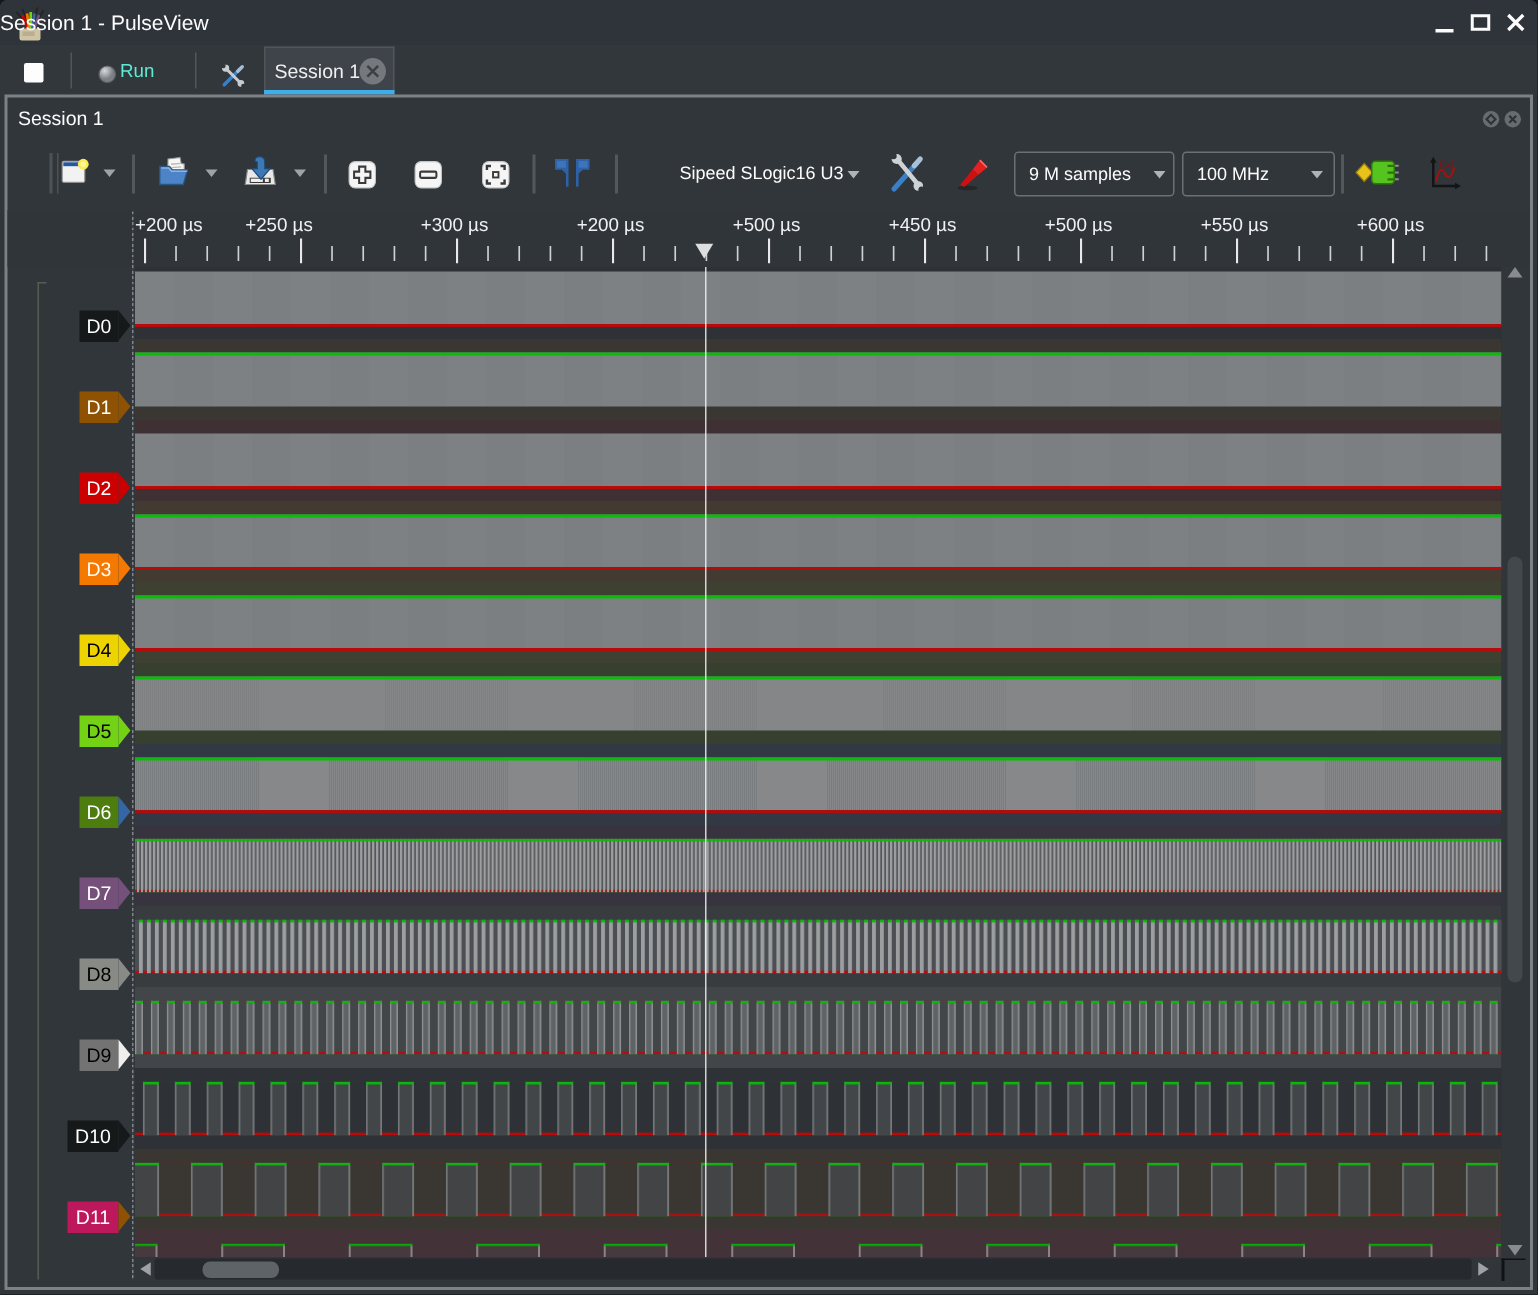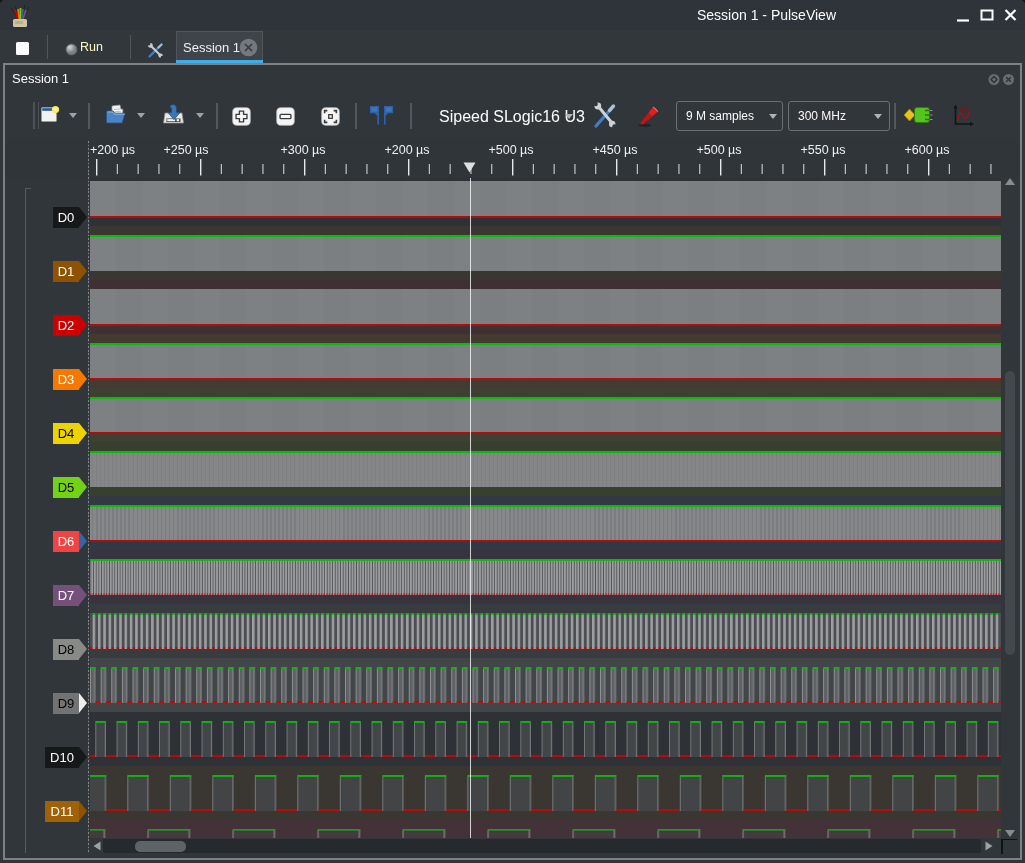--- a/index.html
+++ b/index.html
@@ -1,20 +1,20 @@
 <!DOCTYPE html>
 <html><head><meta charset="utf-8">
 <style>
 *{margin:0;padding:0;box-sizing:border-box}
 html,body{width:1025px;height:863px;overflow:hidden;background:#141617}
 body{font-family:"Liberation Sans",sans-serif;position:relative}
 .abs{position:absolute}
 #win{position:absolute;left:0;top:0;width:1025px;height:863px;background:#31363b;border-radius:5px 5px 0 0;overflow:hidden}
 #titlebar{position:absolute;left:0;top:0;width:1025px;height:30px;background:#2f343a}
-#title{position:absolute;left:0;top:7px;width:836px;text-align:right;color:#fcfcfc;font-size:14px}
+#title{position:absolute;left:0;top:7px;width:836px;text-align:left;color:#fcfcfc;font-size:14px}
 #tabrow{position:absolute;left:0;top:30px;width:1025px;height:34px;background:#32373c}
 .vsep{position:absolute;width:1px;background:#51565b}
 #tab{position:absolute;left:176px;top:31px;width:87px;height:32px;background:#3e444a;border:1px solid #50555a;border-bottom:none}
 #tabul{position:absolute;left:176px;top:60px;width:87px;height:3px;background:#3daee9}
 #frame{position:absolute;left:3px;top:63px;width:1019px;height:797px;border:2px solid #7b8185}
 #docktitle{position:absolute;left:12px;top:71px;color:#fcfcfc;font-size:13px}
 #ruler{position:absolute;left:5px;top:140px;width:1014px;height:38px;background:#30353a}
 .rlab{position:absolute;top:143px;color:#eff0f1;font-size:12.5px;white-space:nowrap}
 #view{position:absolute;left:90px;top:178px;width:911px;height:660px;background:#2f3337;overflow:hidden}
 .row{position:absolute;left:0;width:911px;height:54px}
@@ -59,21 +59,21 @@
 <div class="vsep" style="left:47px;top:35px;height:24px"></div>
 <svg class="abs" style="left:65px;top:43px" width="13" height="13">
       <defs>
         <radialGradient id="rg" cx="0.35" cy="0.3">
           <stop offset="0" stop-color="#d6d9da"></stop>
           <stop offset="1" stop-color="#7b8083"></stop>
         </radialGradient>
       </defs>
       <circle cx="6.5" cy="6.5" r="5.5" fill="url(#rg)" stroke="#5c6063" stroke-width="0.8"></circle>
     </svg>
-<div class="abs" style="left:80px;top:40px;color:#fef9c3;font-size:12.5px">Run</div>
+<div class="abs" style="left:80px;top:40px;color:#5eead4;font-size:12.5px">Run</div>
 <div class="vsep" style="left:130px;top:35px;height:24px"></div>
 <svg class="abs" style="left:147px;top:43px" width="17" height="16" viewBox="0 0 17 16">
  <path d="M2.5 13.5 L12.5 3.5" stroke="#3b7fc4" stroke-width="2.3" stroke-linecap="round"></path>
  <path d="M11.5 4.5 L14.5 1.5" stroke="#a6bdd4" stroke-width="2.3" stroke-linecap="round"></path>
  <path d="M3.5 2.5 L13.5 12.5" stroke="#c8cdd1" stroke-width="2.1" stroke-linecap="round"></path>
  <circle cx="3.4" cy="2.4" r="2.4" fill="#c8cdd1"></circle>
       <circle cx="1.9" cy="1" r="1.5" fill="#31363b"></circle>
  <circle cx="13.6" cy="12.6" r="2.2" fill="#c8cdd1"></circle>
       <circle cx="15.2" cy="14.2" r="1.4" fill="#31363b"></circle>
 </svg>
@@ -134,40 +134,40 @@
       <rect x="8.5" y="8.5" width="4" height="4" fill="none" stroke="#3a3a3a" stroke-width="1.4"></rect>
     </svg>
 <div class="tsep" style="left:355px"></div>
 <svg class="abs" style="left:369px;top:105px" width="26" height="21" viewBox="0 0 26 21">
  <path d="M1 1 H10 V19.5 H8.3 V10.8 L5.6 8.2 H1 Z" fill="#2e62a8"></path>
  <rect x="2.3" y="2.3" width="6" height="4.5" fill="#3d74ba"></rect>
  <path d="M24 1 H15 V19.5 H16.7 V10.8 L19.4 8.2 H24 Z" fill="#2e62a8"></path>
  <rect x="16.7" y="2.3" width="6" height="4.5" fill="#3d74ba"></rect>
 </svg>
 <div class="tsep" style="left:410px"></div>
-<div class="abs" style="left:439px;top:108px;color:#fcfcfc;font-size:16px">Sipeed SLogic16 U3</div>
+<div class="abs" style="left:453px;top:108px;color:#fcfcfc;font-size:12px">Sipeed SLogic16 U3</div>
 <div class="carr" style="left:565px"></div>
 <svg class="abs" style="left:592px;top:102px" width="25" height="27" viewBox="0 0 25 27">
  <path d="M4 24 L19 7" stroke="#3b7fc4" stroke-width="3.4" stroke-linecap="round"></path>
  <path d="M17.5 8.5 L21.5 4" stroke="#a8c0d8" stroke-width="3.4" stroke-linecap="round"></path>
  <path d="M6 4 L20 21" stroke="#cdd2d6" stroke-width="3" stroke-linecap="round"></path>
  <circle cx="5.8" cy="4" r="3.4" fill="#cdd2d6"></circle>
       <circle cx="3.6" cy="2" r="2.2" fill="#31363b"></circle>
  <circle cx="20.2" cy="22" r="3.2" fill="#cdd2d6"></circle>
       <circle cx="22.4" cy="24.4" r="2.1" fill="#31363b"></circle>
 </svg>
 <svg class="abs" style="left:636px;top:103px" width="26" height="26" viewBox="0 0 26 26">
  <ellipse cx="9" cy="22.3" rx="6.5" ry="1.6" fill="#23272a"></ellipse>
  <path d="M4 20.5 L12.5 9.8 L16.2 13.5 L7 21.5 z" fill="#cc1111"></path>
  <path d="M12.5 9.8 L17.2 3.8 L22 8.6 L16.2 13.5 z" fill="#e32020"></path>
  <path d="M17.2 3.8 L22 8.6" stroke="#f26a6a" stroke-width="1.1"></path>
 </svg>
 <div class="combo" style="left:676px;width:107px">9 M samples</div>
 <div class="carr" style="left:769px"></div>
-<div class="combo" style="left:788px;width:102px">300 MHz</div>
+<div class="combo" style="left:788px;width:102px">100 MHz</div>
 <div class="carr" style="left:874px"></div>
 <div class="tsep" style="left:894px"></div>
 <svg class="abs" style="left:902px;top:105px" width="32" height="20" viewBox="0 0 32 20">
  <path d="M2 10 l5.5 -6 l5.5 6 l-5.5 6 z" fill="#e8c21a" stroke="#9a7c00" stroke-width="0.8"></path>
  <rect x="12.5" y="2.5" width="15" height="15" rx="2.5" fill="#55c41e" stroke="#2f7a08" stroke-width="1"></rect>
  <path d="M23 5.5 h4.5 M23 10 h4.5 M23 14.5 h4.5" stroke="#2c7206" stroke-width="1.5"></path>
  <path d="M28 5.5 h2.5 M28 10 h2.5 M28 14.5 h2.5" stroke="#88909a" stroke-width="1.2"></path>
 </svg>
 <svg class="abs" style="left:951px;top:103px" width="25" height="26" viewBox="0 0 25 26">
  <path d="M4.5 5 V21 H20" stroke="#141414" stroke-width="1.6" fill="none"></path>
@@ -337,26 +337,26 @@
 <svg class="abs" style="left:463px;top:162px" width="13" height="11">
       <path d="M0.5 0.5 h12 l-6 10 z" fill="#dcdedf"></path>
     </svg>
 <div id="brkt"></div>
 <div class="tag" style="left:53px;top:206.5px;width:26px;background:#16191a;color:#fff">D0<span class="tip" style="border-left-color:#16191a"></span></div>
     <div class="tag" style="left:53px;top:260.5px;width:26px;background:#8f5202;color:#fff">D1<span class="tip" style="border-left-color:#8f5202"></span></div>
     <div class="tag" style="left:53px;top:314.5px;width:26px;background:#cc0000;color:#fff">D2<span class="tip" style="border-left-color:#cc0000"></span></div>
     <div class="tag" style="left:53px;top:368.5px;width:26px;background:#f57900;color:#fff">D3<span class="tip" style="border-left-color:#f57900"></span></div>
     <div class="tag" style="left:53px;top:422.5px;width:26px;background:#edd400;color:#000">D4<span class="tip" style="border-left-color:#edd400"></span></div>
     <div class="tag" style="left:53px;top:476.5px;width:26px;background:#73d216;color:#000">D5<span class="tip" style="border-left-color:#73d216"></span></div>
-    <div class="tag" style="left:53px;top:530.5px;width:26px;background:#ef4444;color:#fff">D6<span class="tip" style="border-left-color:#3465a4"></span></div>
+    <div class="tag" style="left:53px;top:530.5px;width:26px;background:#4d7c0f;color:#fff">D6<span class="tip" style="border-left-color:#3465a4"></span></div>
     <div class="tag" style="left:53px;top:584.5px;width:26px;background:#75507b;color:#fff">D7<span class="tip" style="border-left-color:#75507b"></span></div>
     <div class="tag" style="left:53px;top:638.5px;width:26px;background:#888a85;color:#000">D8<span class="tip" style="border-left-color:#888a85"></span></div>
     <div class="tag" style="left:53px;top:692.5px;width:26px;background:#737373;color:#000">D9<span class="tip" style="border-left-color:#eeeeec"></span></div>
     <div class="tag" style="left:45px;top:746.5px;width:34px;background:#16191a;color:#fff">D10<span class="tip" style="border-left-color:#16191a"></span></div>
-    <div class="tag" style="left:45px;top:800.5px;width:34px;background:#a16207;color:#fff">D11<span class="tip" style="border-left-color:#8f5202"></span></div>
+    <div class="tag" style="left:45px;top:800.5px;width:34px;background:#be185d;color:#fff">D11<span class="tip" style="border-left-color:#8f5202"></span></div>
 <svg class="abs" style="left:1004px;top:177px" width="12" height="9">
       <path d="M6 1 L11 8 H1 z" fill="#888c90"></path>
     </svg>
 <svg class="abs" style="left:1004px;top:829px" width="12" height="9">
       <path d="M6 8 L1 1 H11 z" fill="#888c90"></path>
     </svg>
 <div class="abs" style="left:1004.5px;top:371px;width:10px;height:284px;background:#43484d;border-radius:5px"></div>
 <svg class="abs" style="left:93px;top:841px" width="8" height="10">
       <path d="M7.5 0.5 v9 L0.5 5 z" fill="#9fa2a5"></path>
     </svg>

